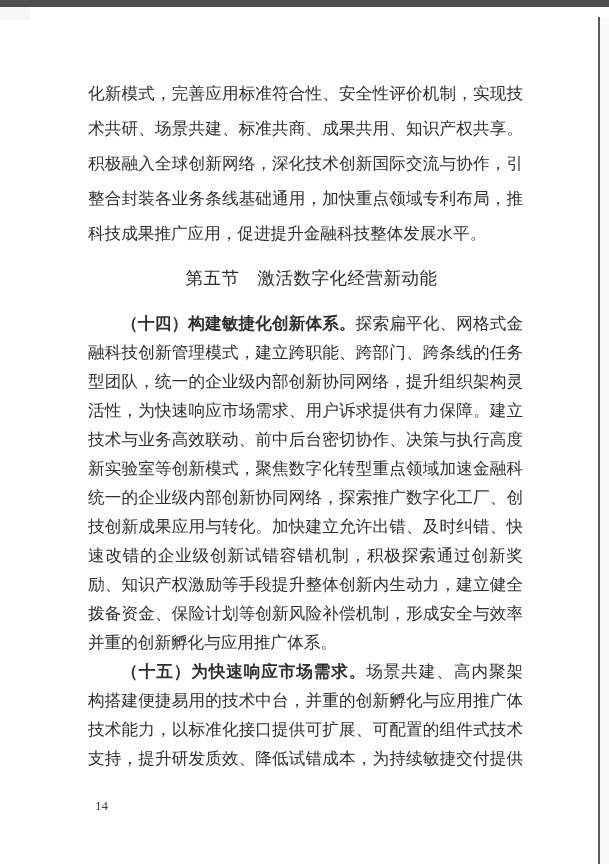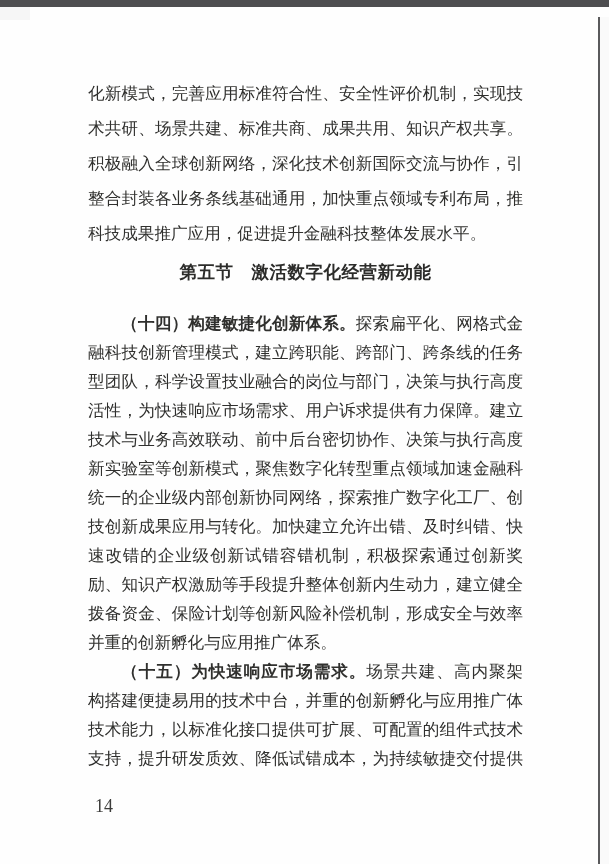--- a/index.html
+++ b/index.html
@@ -62,34 +62,34 @@
 
   .para-cont  { top: 76px; }
   .para-item14 { top: 309px; }
   .para-item15 { top: 657px; }
 
   .section-heading {
     position: absolute;
     left: 88px;
     top: 258px;
     width: 435px;
-    margin: 0;
+    margin: 6px;
     font-size: 17.5px;
-    font-weight: 700;
+    font-weight: 400;
     line-height: 28px;
     text-align: center;
     color: #2c2c2a;
     letter-spacing: 0.5px;
   }
 
   .page-number {
     position: absolute;
     left: 95px;
     top: 798px;
-    font-size: 18px;
+    font-size: 13px;
     line-height: 16px;
     color: #3d3d3b;
   }
 </style>
 </head>
 <body>
 
 <div class="scan-page">
 
   <div class="top-bar"></div>
@@ -103,21 +103,21 @@
     <div class="line">积极融入全球创新网络，深化技术创新国际交流与协作，引</div>
     <div class="line">整合封装各业务条线基础通用，加快重点领域专利布局，推动</div>
     <div class="line line-last">科技成果推广应用，促进提升金融科技整体发展水平。</div>
   </section>
 
   <h2 class="section-heading">第五节　激活数字化经营新动能</h2>
 
   <section class="para para-items para-item14">
     <div class="line indent"><span class="lead">（十四）构建敏捷化创新体系。</span><span>探索扁平化、网格式金</span></div>
     <div class="line">融科技创新管理模式，建立跨职能、跨部门、跨条线的任务</div>
-    <div class="line">型团队，科学设置技业融合的岗位与部门，决策与执行高度</div>
+    <div class="line">型团队，统一的企业级内部创新协同网络，提升组织架构灵</div>
     <div class="line">活性，为快速响应市场需求、用户诉求提供有力保障。建立</div>
     <div class="line">技术与业务高效联动、前中后台密切协作、决策与执行高度</div>
     <div class="line">新实验室等创新模式，聚焦数字化转型重点领域加速金融科</div>
     <div class="line">统一的企业级内部创新协同网络，探索推广数字化工厂、创</div>
     <div class="line">技创新成果应用与转化。加快建立允许出错、及时纠错、快</div>
     <div class="line">速改错的企业级创新试错容错机制，积极探索通过创新奖</div>
     <div class="line">励、知识产权激励等手段提升整体创新内生动力，建立健全</div>
     <div class="line">拨备资金、保险计划等创新风险补偿机制，形成安全与效率</div>
     <div class="line line-last">并重的创新孵化与应用推广体系。</div>
   </section>

